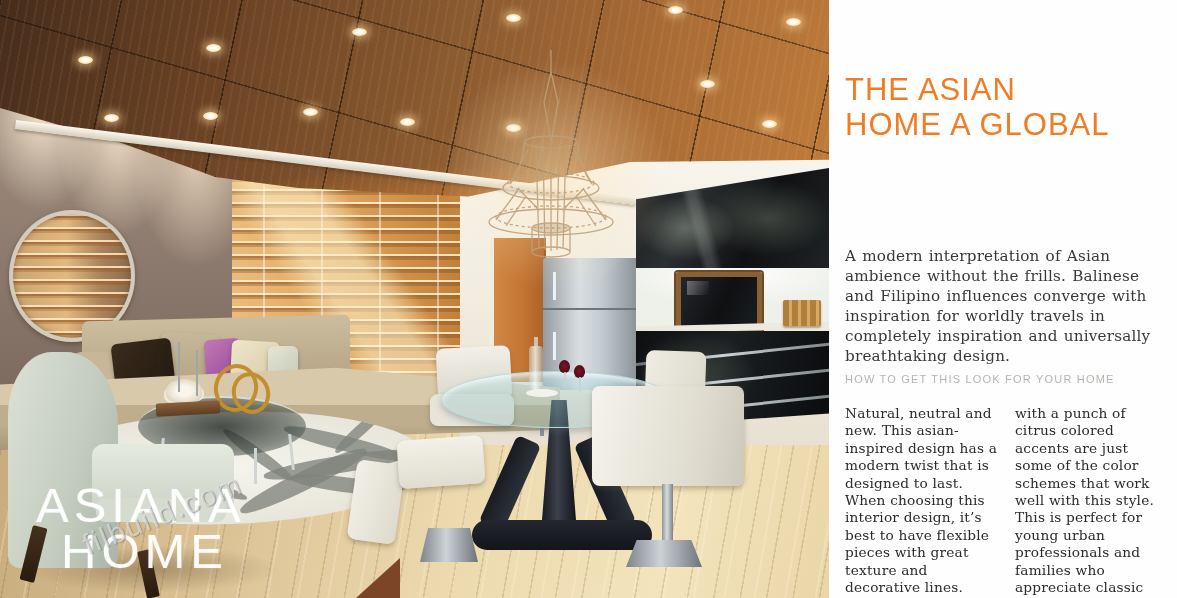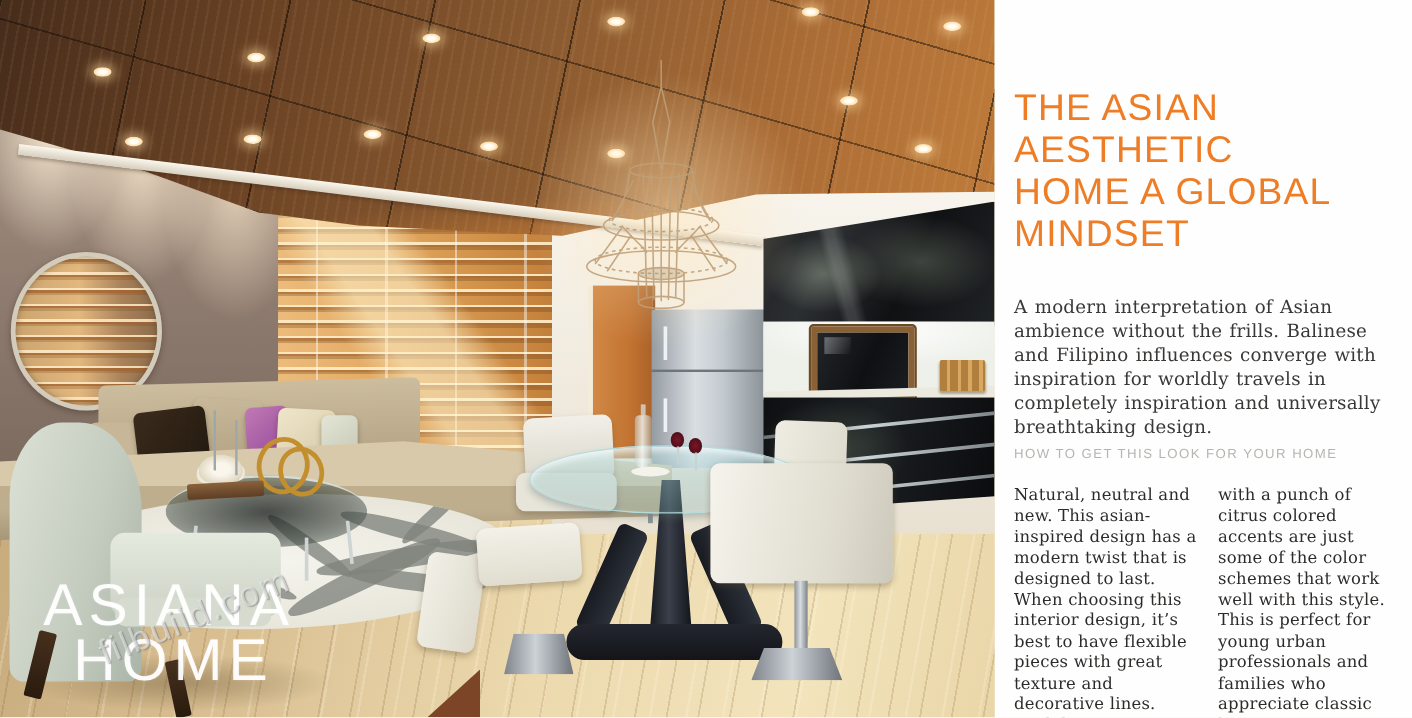--- a/index.html
+++ b/index.html
@@ -324,23 +324,21 @@
     <div class="wood-leg" style="left:142px;top:550px;width:13px;height:48px;transform:rotate(-12deg);"></div>
 
     <div class="brand brand-1">ASIANA</div>
     <div class="brand brand-2">HOME</div>
     <div class="wm wm-photo">filbuild.com</div>
   </div>
 
   <div class="panel">
     <div class="headline">
       <div>THE ASIAN</div>
-      <div>AESTHETIC</div>
       <div>HOME A GLOBAL</div>
-      <div>MINDSET</div>
     </div>
     <p class="intro">A modern interpretation of Asian ambience without the frills. Balinese and Filipino influences converge with inspiration for worldly travels in completely inspiration and universally breathtaking design.</p>
     <div class="subhead">HOW TO GET THIS LOOK FOR YOUR HOME</div>
     <div class="cols">
       <div class="col">Natural, neutral and new. This asian-inspired design has a modern twist that is designed to last. When choosing this interior design, it’s best to have flexible pieces with great texture and decorative lines. Dark brown, or hazelnut</div>
       <div class="col">with a punch of citrus colored accents are just some of the color schemes that work well with this style. This is perfect for young urban professionals and families who appreciate classic beauty.</div>
     </div>
 
   </div>
 

